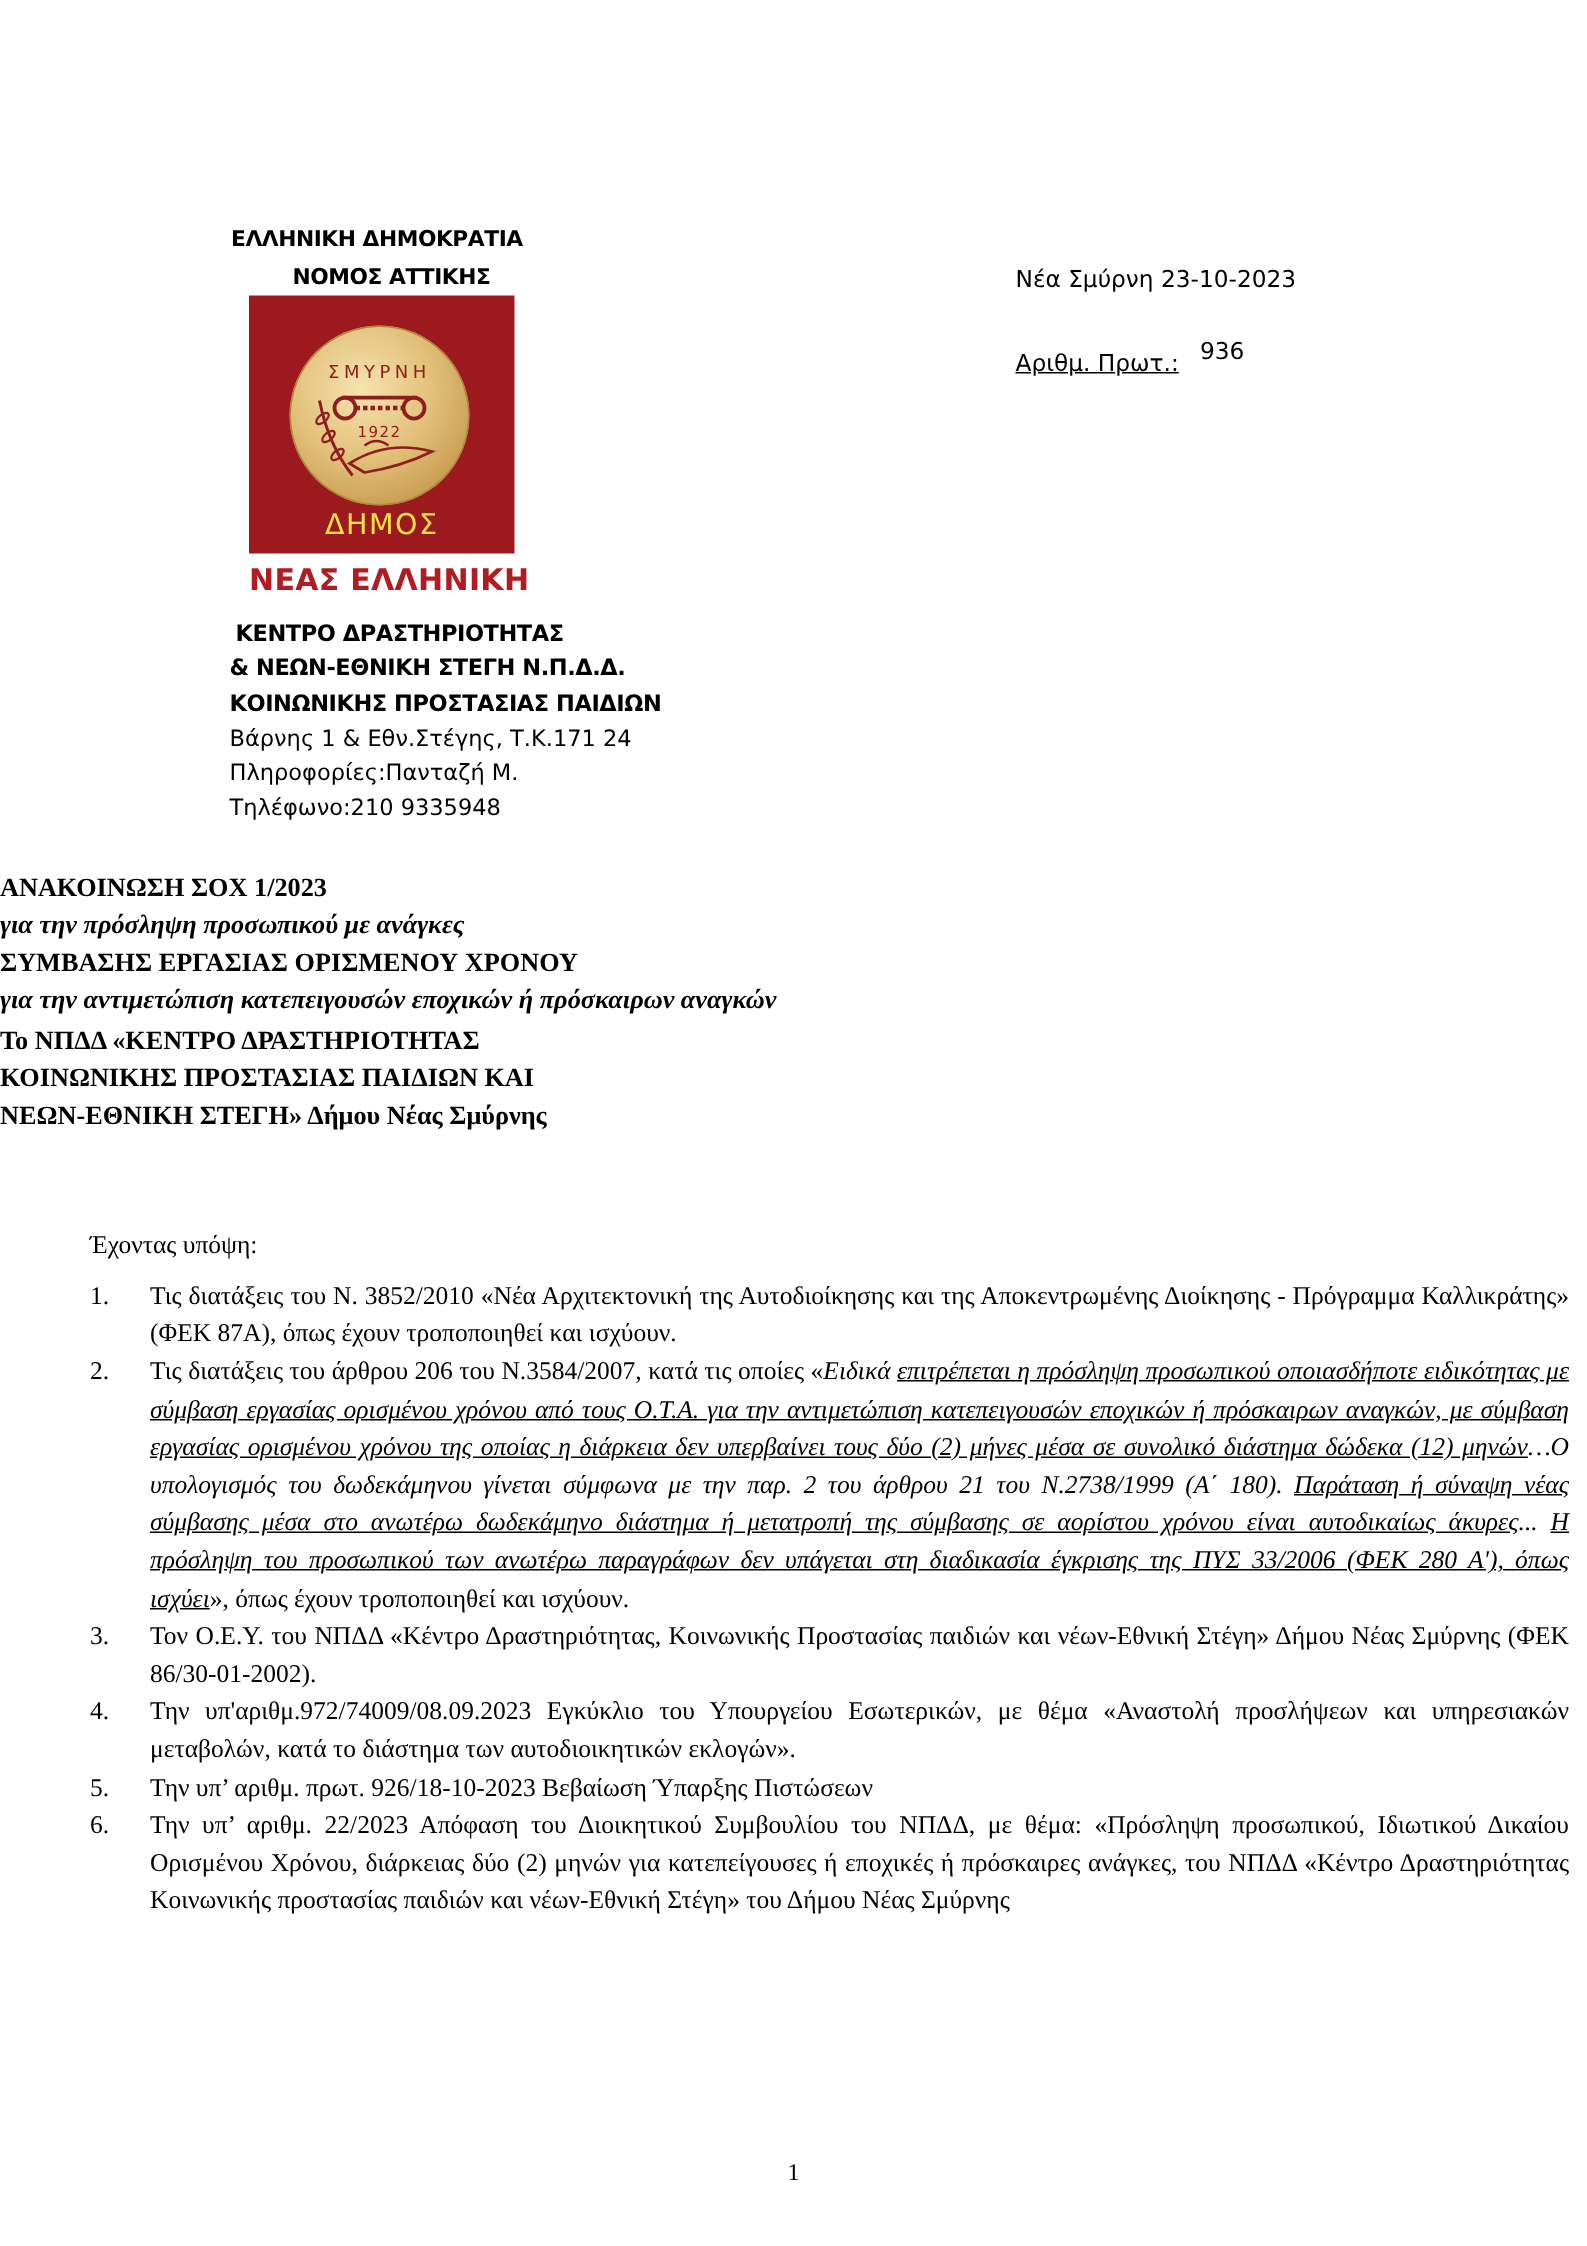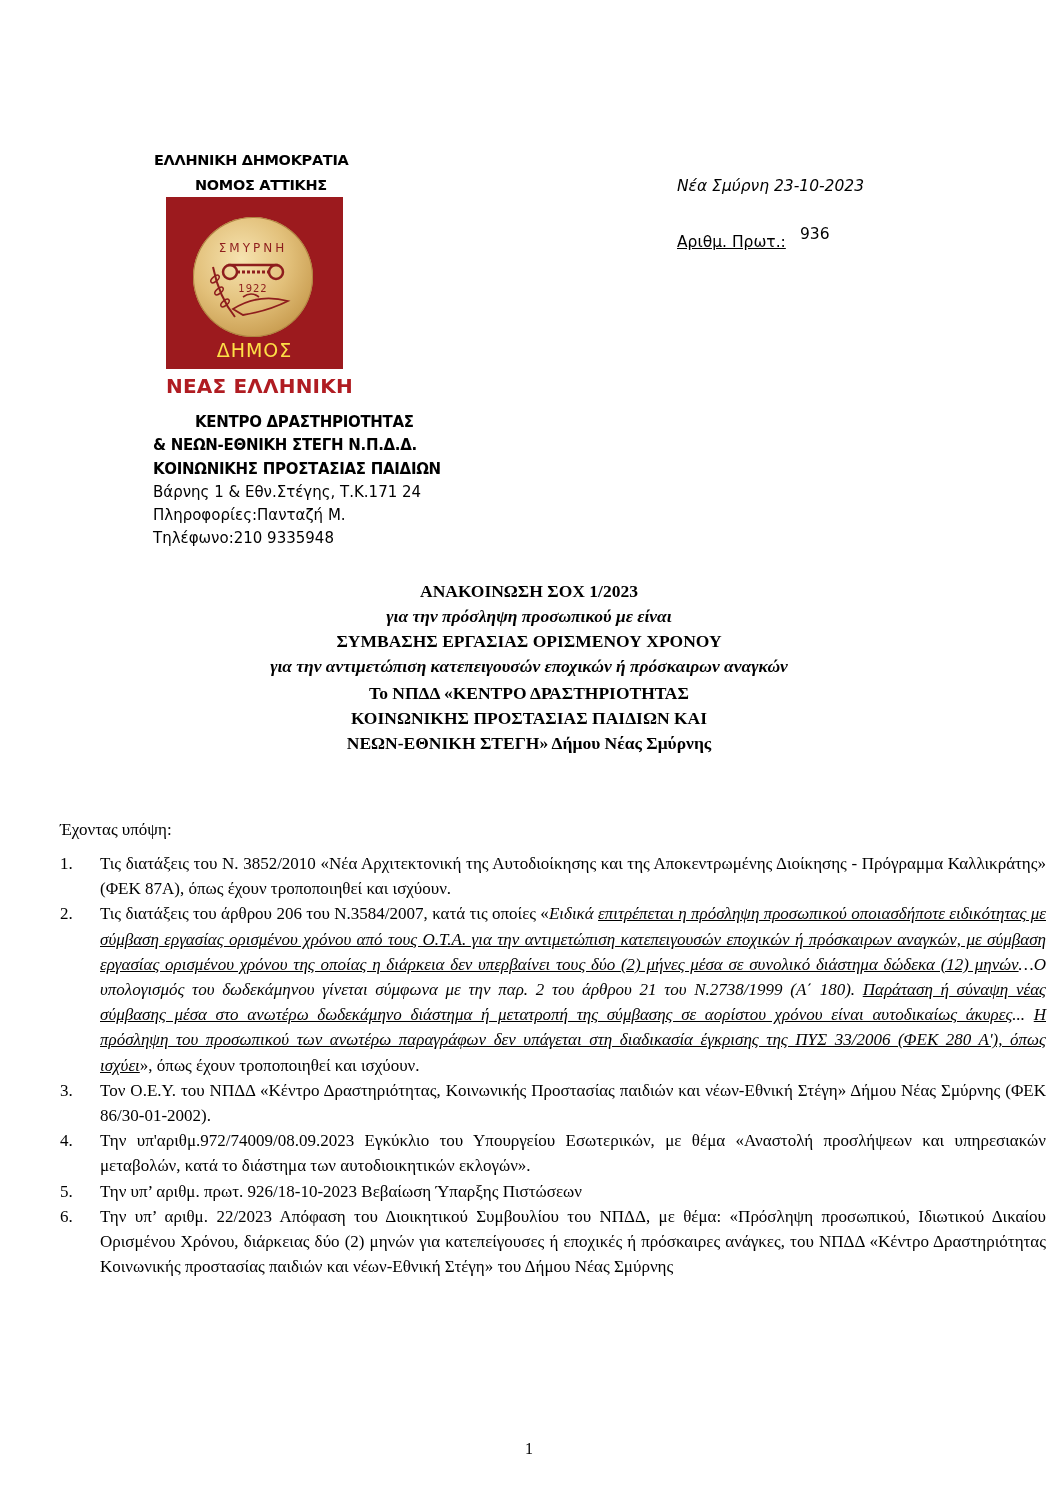--- a/index.html
+++ b/index.html
@@ -15,21 +15,21 @@
   .coin svg { position: absolute; left: 0; top: 0; }
   .logo-dimos { position: absolute; left: 0; width: 100%; top: 142px; text-align: center; color: #fde047;
                 font-size: 19px; letter-spacing: 1px; }
   .logo-name { position: absolute; left: 166px; top: 374px; color: #b01c22; font-weight: bold; font-size: 20px; letter-spacing: 0.2px; }
 
   .right-info { position: absolute; font-size: 15.5px; white-space: nowrap; }
 
   .org { position: absolute; left: 153px; top: 411px; font-size: 15px; line-height: 23.3px; }
   .org .b { font-weight: bold; letter-spacing: -0.3px; }
 
-  .title-block { position: absolute; left: 0; width: 1058px; text-align: center; font-weight: bold; font-size: 17.5px; line-height: 25px; }
+  .title-block { position: absolute; left: 0; width: 1058px; font-weight: bold; font-size: 17.5px; line-height: 25px; }
 
   .given { position: absolute; left: 60px; top: 820px; font-size: 17px; }
 
   ol.items { position: absolute; left: 60px; top: 851px; width: 986px; margin: 0; padding: 0; list-style: none; font-size: 17px; line-height: 25.2px; }
   ol.items li { position: relative; padding-left: 40px; text-align: justify; margin: 0; }
   ol.items li .num { position: absolute; left: 0; top: 0; width: 30px; }
   .iu { font-style: italic; text-decoration: underline; }
   .it { font-style: italic; }
 
   .page-num { position: absolute; left: 0; width: 1058px; top: 1440px; text-align: center; font-size: 16px; }
@@ -57,36 +57,36 @@
       <path d="M40 92 q25 -16 55 -8 q-20 10 -45 14 z" stroke="#8e1d1d" stroke-width="1.8" fill="none"></path>
       <path d="M50 80 q8 -6 16 0" stroke="#8e1d1d" stroke-width="1.6" fill="none"></path>
     </svg>
     <div style="position:absolute; left:0; width:120px; top:24px; text-align:center; color:#8e1d1d; font-family:'DejaVu Sans', sans-serif; font-size:12px; letter-spacing:3px;">ΣΜΥΡΝΗ</div>
     <div style="position:absolute; left:0; width:120px; top:66px; text-align:center; color:#8e1d1d; font-family:'DejaVu Sans', sans-serif; font-size:10px; letter-spacing:1px;">1922</div>
   </div>
   <div class="logo-dimos sans">ΔΗΜΟΣ</div>
 </div>
 <div class="logo-name sans">ΝΕΑΣ ΕΛΛΗΝΙΚΗ</div>
 
-<div class="right-info sans" style="left:677px; top:177px;font-style:italic;">Νέα Σμύρνη  23-10-2023</div>
+<div class="right-info sans" style="left:677px; top:177px;">Νέα Σμύρνη  23-10-2023</div>
 <div class="right-info sans" style="left:677px; top:233px;text-decoration:underline;">Αριθμ. Πρωτ.:</div>
 <div class="right-info sans" style="left:800px; top:225px;">936</div>
 
 <div class="org sans">
-  <div class="b" style="padding-left:4px;margin-left:38px;">ΚΕΝΤΡΟ ΔΡΑΣΤΗΡΙΟΤΗΤΑΣ</div>
+  <div class="b" style="padding-left:4px;">ΚΕΝΤΡΟ ΔΡΑΣΤΗΡΙΟΤΗΤΑΣ</div>
   <div class="b">&amp; ΝΕΩΝ-ΕΘΝΙΚΗ ΣΤΕΓΗ Ν.Π.Δ.Δ.</div>
   <div class="b">ΚΟΙΝΩΝΙΚΗΣ ΠΡΟΣΤΑΣΙΑΣ ΠΑΙΔΙΩΝ</div>
   <div>Βάρνης 1 &amp; Εθν.Στέγης, Τ.Κ.171 24</div>
   <div>Πληροφορίες:Πανταζή Μ.</div>
   <div>Τηλέφωνο:210 9335948</div>
 </div>
 
 <div class="title-block serif" style="top:579px;">
   <div>ΑΝΑΚΟΙΝΩΣΗ ΣΟΧ 1/2023</div>
-  <div class="it">για την πρόσληψη προσωπικού με είναι</div>
+  <div class="it">για την πρόσληψη προσωπικού με ανάγκες</div>
   <div>ΣΥΜΒΑΣΗΣ ΕΡΓΑΣΙΑΣ ΟΡΙΣΜΕΝΟΥ ΧΡΟΝΟΥ</div>
   <div class="it">για την αντιμετώπιση κατεπειγουσών εποχικών ή πρόσκαιρων αναγκών</div>
 </div>
 
 <div class="title-block serif" style="top:681px; line-height:25px;">
   <div>Το ΝΠΔΔ «ΚΕΝΤΡΟ ΔΡΑΣΤΗΡΙΟΤΗΤΑΣ</div>
   <div>ΚΟΙΝΩΝΙΚΗΣ ΠΡΟΣΤΑΣΙΑΣ ΠΑΙΔΙΩΝ ΚΑΙ</div>
   <div>ΝΕΩΝ-ΕΘΝΙΚΗ ΣΤΕΓΗ»  Δήμου Νέας Σμύρνης</div>
 </div>
 

